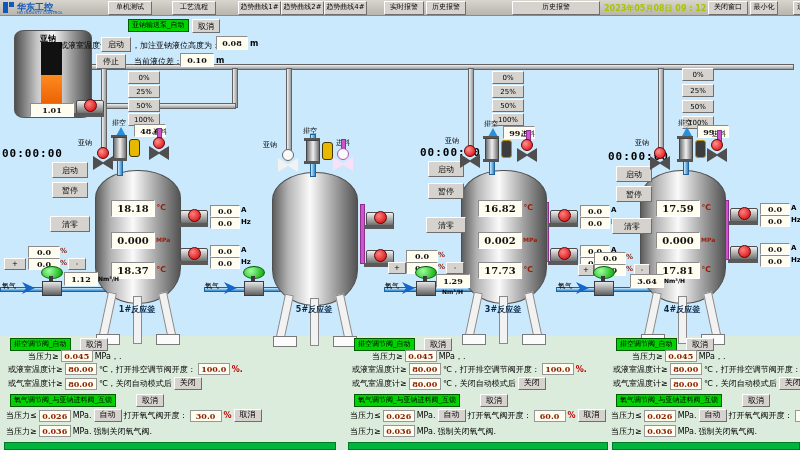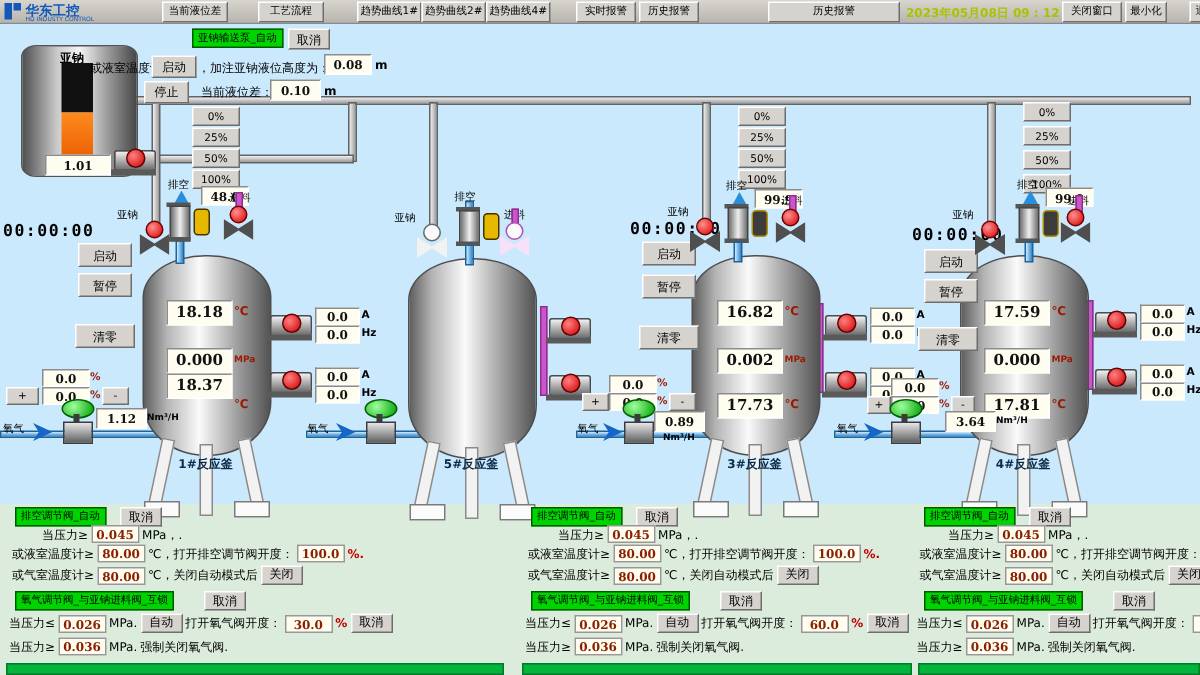--- a/index.html
+++ b/index.html
@@ -70,21 +70,21 @@
 </head>
 <body>
 
 <div id="screen">
 
   <div class="topbar">
     <div class="abs" style="left:3px;top:2px;width:5px;height:11px;background:#1358b8"></div>
     <div class="abs" style="left:9px;top:2px;width:5px;height:5px;background:#1358b8"></div>
     <div class="logo-t">华东工控</div>
     <div class="logo-s">HD INDUSTY CONTROL</div>
-    <div class="tbtn" style="left:108px;width:42px">当前液位差</div>
+    <div class="tbtn" style="left:108px;width:42px">单机测试</div>
     <div class="tbtn" style="left:172px;width:42px">工艺流程</div>
     <div class="tbtn" style="left:238px;width:41px">趋势曲线1#</div>
     <div class="tbtn" style="left:281px;width:41px">趋势曲线2#</div>
     <div class="tbtn" style="left:324px;width:41px">趋势曲线4#</div>
     <div class="tbtn" style="left:384px;width:38px">实时报警</div>
     <div class="tbtn" style="left:426px;width:38px">历史报警</div>
     <div class="tbtn" style="left:512px;width:86px">历史报警</div>
     <div class="abs" style="left:604px;top:3px;font-weight:bold;font-size:8px;color:#a8c400;white-space:nowrap">2023年05月08日 09 : 12 : 01</div>
     <div class="tbtn" style="left:708px;width:38px">关闭窗口</div>
     <div class="tbtn" style="left:750px;width:26px">最小化</div>
@@ -213,21 +213,21 @@
   <div class="mpipe" style="left:157px;top:128px;width:3px;height:10px"></div>
   <div class="abs" style="left:148px;top:136px;width:22px;height:26px">
     <div class="bowtie"></div>
       <div class="vball red"></div>
   </div>
 
   <div class="vbox" style="left:111px;top:200px;width:42px;height:15px">18.18</div>
   <div class="unit runit" style="left:156px;top:203px">℃</div>
   <div class="vbox" style="left:111px;top:232px;width:42px;height:15px">0.000</div>
   <div class="unit runit" style="left:156px;top:236px;font-size:6px">MPa</div>
-  <div class="vbox" style="left:111px;top:249px;width:42px;height:15px">18.37</div>
+  <div class="vbox" style="left:111px;top:262px;width:42px;height:15px">18.37</div>
   <div class="unit runit" style="left:156px;top:265px">℃</div>
 
   <div class="btn" style="left:4px;top:258px;width:20px;height:10px;font-size:7px">+</div>
   <div class="vbox sbox" style="left:28px;top:246px;width:30px;height:10px">0.0</div>
   <div class="unit runit" style="left:60px;top:247px;font-size:7px">%</div>
   <div class="vbox sbox" style="left:28px;top:258px;width:30px;height:10px">0.0</div>
   <div class="unit runit" style="left:60px;top:259px;font-size:7px">%</div>
   <div class="btn" style="left:68px;top:258px;width:16px;height:10px;font-size:7px">-</div>
 
   <div class="lbl slbl" style="left:2px;top:281px">氧气</div>
@@ -338,21 +338,21 @@
   <div class="unit runit" style="left:438px;top:263px;font-size:7px">%</div>
   <div class="btn" style="left:446px;top:262px;width:16px;height:10px;font-size:7px">-</div>
 
   <div class="lbl slbl" style="left:385px;top:281px">氧气</div>
   <div class="arrowR" style="left:402px;top:282px"></div>
   <div class="abs" style="left:414px;top:266px;width:22px;height:30px">
     <div class="o2cap"></div>
       <div class="o2stem"></div>
       <div class="o2body"></div>
   </div>
-  <div class="vbox sbox" style="left:436px;top:274px;width:32px;height:12px">0.89</div>
+  <div class="vbox sbox" style="left:436px;top:274px;width:32px;height:12px">1.29</div>
   <div class="unit" style="left:442px;top:288px;font-size:6px">Nm³/H</div>
 
   <div class="abs" style="left:548px;top:206px;width:30px;height:21px">
     <div class="pbody"></div>
       <div class="pdot"></div>
       <div class="pbase"></div>
   </div>
   <div class="vbox sbox" style="left:580px;top:205px;width:28px;height:10px">0.0</div>
   <div class="unit" style="left:611px;top:206px;font-size:7px">A</div>
   <div class="vbox sbox" style="left:580px;top:217px;width:28px;height:10px">0.0</div>

